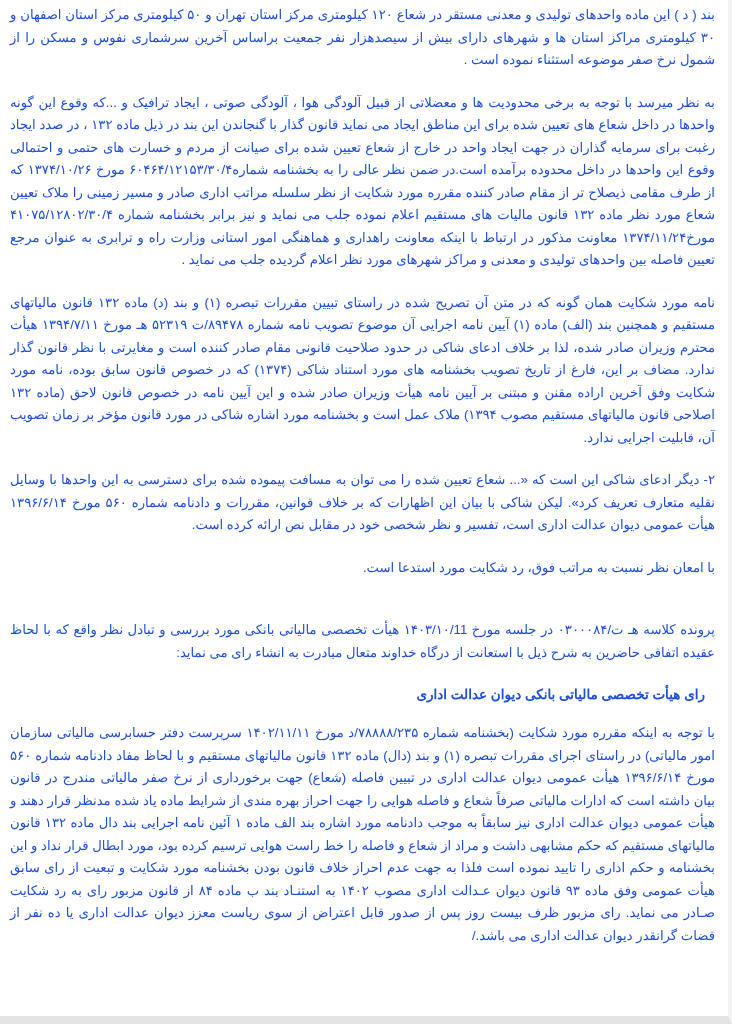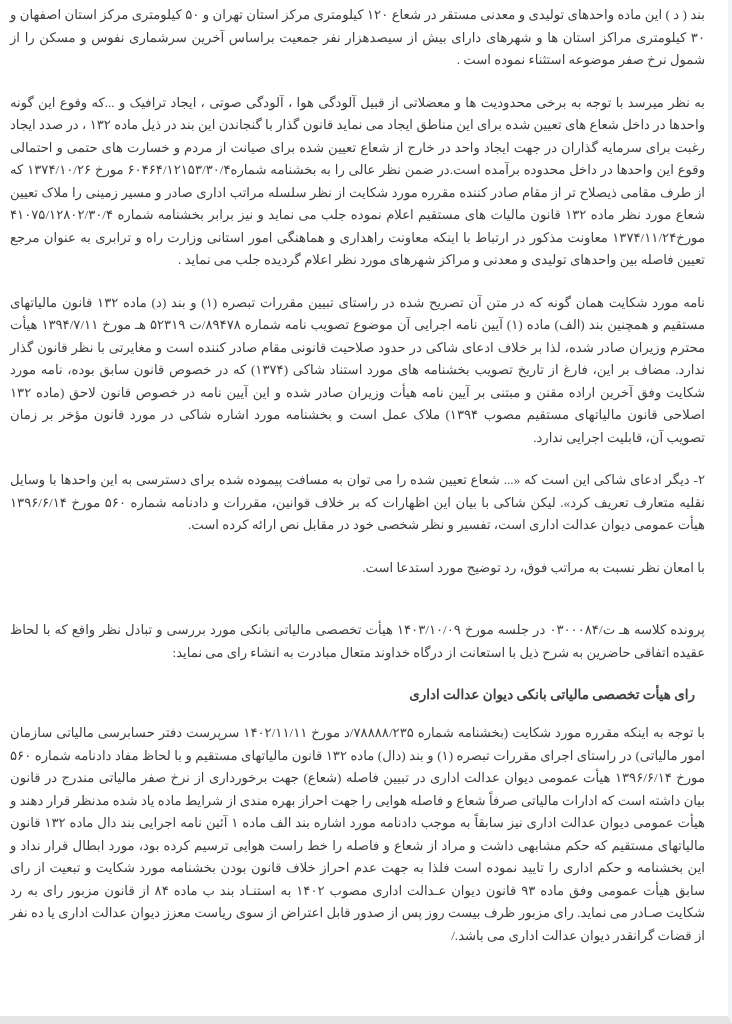--- a/index.html
+++ b/index.html
@@ -21,25 +21,25 @@
       height: 1016px;
       background: #ffffff;
       border-right: 4px solid #f1f3f5;
       border-bottom: 8px solid #e4e4e4;
       box-sizing: content-box;
     }
     .content {
       direction: rtl;
       text-align: justify;
       text-align-last: right;
-      font-family: Liberation Serif, serif;
+      font-family: Liberation Sans, sans-serif;
       font-size: 13.2px;
       line-height: 22.5px;
-      color: #404040;
-      padding: 4px 23px 0 10px;
+      color: #1d4ed8;
+      padding: 4px 13px 0 10px;
     }
     .content p {
       margin: 0 0 20px 0;
     }
     .content p.bold {
       font-weight: bold;
     }
     .content p.gap-large {
       margin-top: 40px;
     }
@@ -52,18 +52,18 @@
   </style>
 </head>
 <body>
 
 <div class="page">
   <div class="content">
     <p>بند ( د ) این ماده واحدهای تولیدی و معدنی مستقر در شعاع ۱۲۰ کیلومتری مرکز استان تهران و ۵۰ کیلومتری مرکز استان اصفهان و ۳۰ کیلومتری مراکز استان ها و شهرهای دارای بیش از سیصدهزار نفر جمعیت براساس آخرین سرشماری نفوس و مسکن را از شمول نرخ صفر موضوعه استثناء نموده است .</p>
     <p>به نظر میرسد با توجه به برخی محدودیت ها و معضلاتی از قبیل آلودگی هوا ، آلودگی صوتی ، ایجاد ترافیک و ...که وقوع این گونه واحدها در داخل شعاع های تعیین شده برای این مناطق ایجاد می نماید قانون گذار با گنجاندن این بند در ذیل ماده ۱۳۲ ، در صدد ایجاد رغبت برای سرمایه گذاران در جهت ایجاد واحد در خارج از شعاع تعیین شده برای صیانت از مردم و خسارت های حتمی و احتمالی وقوع این واحدها در داخل محدوده برآمده است.در ضمن نظر عالی را به بخشنامه شماره۶۰۴۶۴/۱۲۱۵۳/۳۰/۴ مورخ ۱۳۷۴/۱۰/۲۶ که از طرف مقامی ذیصلاح تر از مقام صادر کننده مقرره مورد شکایت از نظر سلسله مراتب اداری صادر و مسیر زمینی را ملاک تعیین شعاع مورد نظر ماده ۱۳۲ قانون مالیات های مستقیم اعلام نموده جلب می نماید و نیز برابر بخشنامه شماره ۴۱۰۷۵/۱۲۸۰۲/۳۰/۴ مورخ۱۳۷۴/۱۱/۲۴ معاونت مذکور در ارتباط با اینکه معاونت راهداری و هماهنگی امور استانی وزارت راه و ترابری به عنوان مرجع تعیین فاصله بین واحدهای تولیدی و معدنی و مراکز شهرهای مورد نظر اعلام گردیده جلب می نماید .</p>
     <p>نامه مورد شکایت همان گونه که در متن آن تصریح شده در راستای تبیین مقررات تبصره (۱) و بند (د) ماده ۱۳۲ قانون مالیاتهای مستقیم و همچنین بند (الف) ماده (۱) آیین نامه اجرایی آن موضوع تصویب نامه شماره ۸۹۴۷۸/ت ۵۲۳۱۹ هـ مورخ ۱۳۹۴/۷/۱۱ هیأت محترم وزیران صادر شده، لذا بر خلاف ادعای شاکی در حدود صلاحیت قانونی مقام صادر کننده است و مغایرتی با نظر قانون گذار ندارد. مضاف بر این، فارغ از تاریخ تصویب بخشنامه های مورد استناد شاکی (۱۳۷۴) که در خصوص قانون سابق بوده، نامه مورد شکایت وفق آخرین اراده مقنن و مبتنی بر آیین نامه هیأت وزیران صادر شده و این آیین نامه در خصوص قانون لاحق (ماده ۱۳۲ اصلاحی قانون مالیاتهای مستقیم مصوب ۱۳۹۴) ملاک عمل است و بخشنامه مورد اشاره شاکی در مورد قانون مؤخر بر زمان تصویب آن، قابلیت اجرایی ندارد.</p>
     <p>۲- دیگر ادعای شاکی این است که «... شعاع تعیین شده را می توان به مسافت پیموده شده برای دسترسی به این واحدها با وسایل نقلیه متعارف تعریف کرد». لیکن شاکی با بیان این اظهارات که بر خلاف قوانین، مقررات و دادنامه شماره ۵۶۰ مورخ ۱۳۹۶/۶/۱۴ هیأت عمومی دیوان عدالت اداری است، تفسیر و نظر شخصی خود در مقابل نص ارائه کرده است.</p>
-    <p>با امعان نظر نسبت به مراتب فوق، رد توضیح مورد استدعا است.</p>
-    <p class="gap-large">پرونده کلاسه هـ ت/۰۳۰۰۰۸۴ در جلسه مورخ ۱۴۰۳/۱۰/۰۹ هیأت تخصصی مالیاتی بانکی مورد بررسی و تبادل نظر واقع که با لحاظ عقیده اتفاقی حاضرین به شرح ذیل با استعانت از درگاه خداوند متعال مبادرت به انشاء رای می نماید:</p>
+    <p>با امعان نظر نسبت به مراتب فوق، رد شکایت مورد استدعا است.</p>
+    <p class="gap-large">پرونده کلاسه هـ ت/۰۳۰۰۰۸۴ در جلسه مورخ ۱۴۰۳/۱۰/11 هیأت تخصصی مالیاتی بانکی مورد بررسی و تبادل نظر واقع که با لحاظ عقیده اتفاقی حاضرین به شرح ذیل با استعانت از درگاه خداوند متعال مبادرت به انشاء رای می نماید:</p>
     <h3>رای هیأت تخصصی مالیاتی بانکی دیوان عدالت اداری</h3>
     <p>با توجه به اینکه مقرره مورد شکایت (بخشنامه شماره ۷۸۸۸۸/۲۳۵/د مورخ ۱۴۰۲/۱۱/۱۱ سرپرست دفتر حسابرسی مالیاتی سازمان امور مالیاتی) در راستای اجرای مقررات تبصره (۱) و بند (دال) ماده ۱۳۲ قانون مالیاتهای مستقیم و با لحاظ مفاد دادنامه شماره ۵۶۰ مورخ ۱۳۹۶/۶/۱۴ هیأت عمومی دیوان عدالت اداری در تبیین فاصله (شعاع) جهت برخورداری از نرخ صفر مالیاتی مندرج در قانون بیان داشته است که ادارات مالیاتی صرفاً شعاع و فاصله هوایی را جهت احراز بهره مندی از شرایط ماده یاد شده مدنظر قرار دهند و هیأت عمومی دیوان عدالت اداری نیز سابقاً به موجب دادنامه مورد اشاره بند الف ماده ۱ آئین نامه اجرایی بند دال ماده ۱۳۲ قانون مالیاتهای مستقیم که حکم مشابهی داشت و مراد از شعاع و فاصله را خط راست هوایی ترسیم کرده بود، مورد ابطال قرار نداد و این بخشنامه و حکم اداری را تایید نموده است فلذا به جهت عدم احراز خلاف قانون بودن بخشنامه مورد شکایت و تبعیت از رای سابق هیأت عمومی وفق ماده ۹۳ قانون دیوان عـدالت اداری مصوب ۱۴۰۲ به استنـاد بند ب ماده ۸۴ از قانون مزبور رای به رد شکایت صـادر می نماید. رای مزبور ظرف بیست روز پس از صدور قابل اعتراض از سوی ریاست معزز دیوان عدالت اداری یا ده نفر از قضات گرانقدر دیوان عدالت اداری می باشد./</p>
   </div>
 </div>
 
 </body></html>

